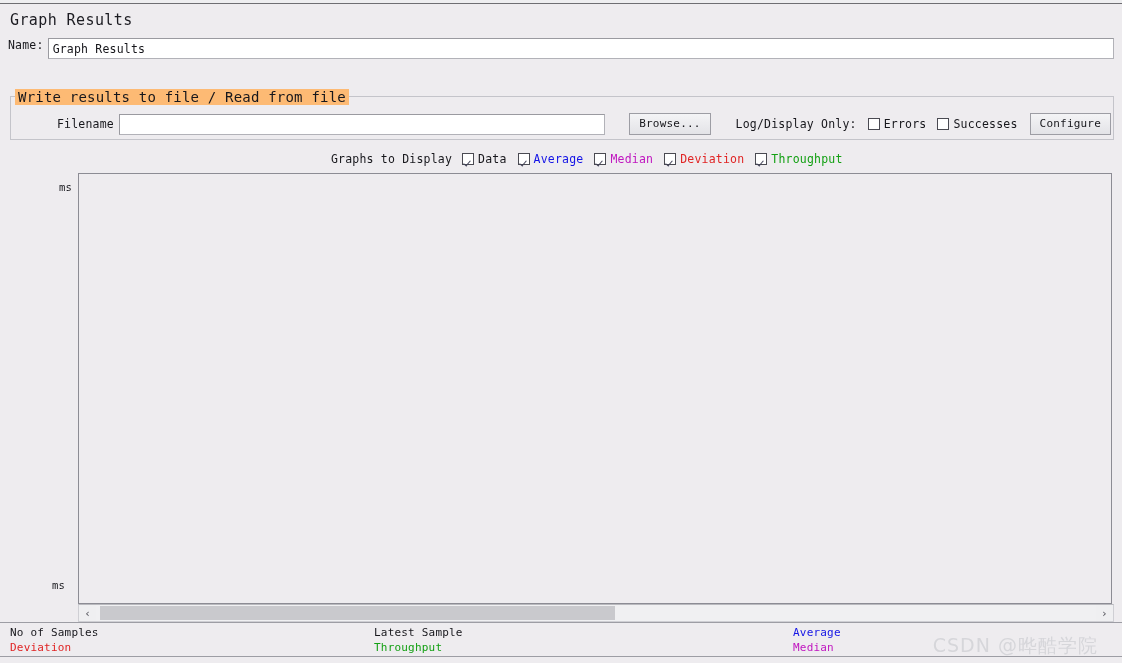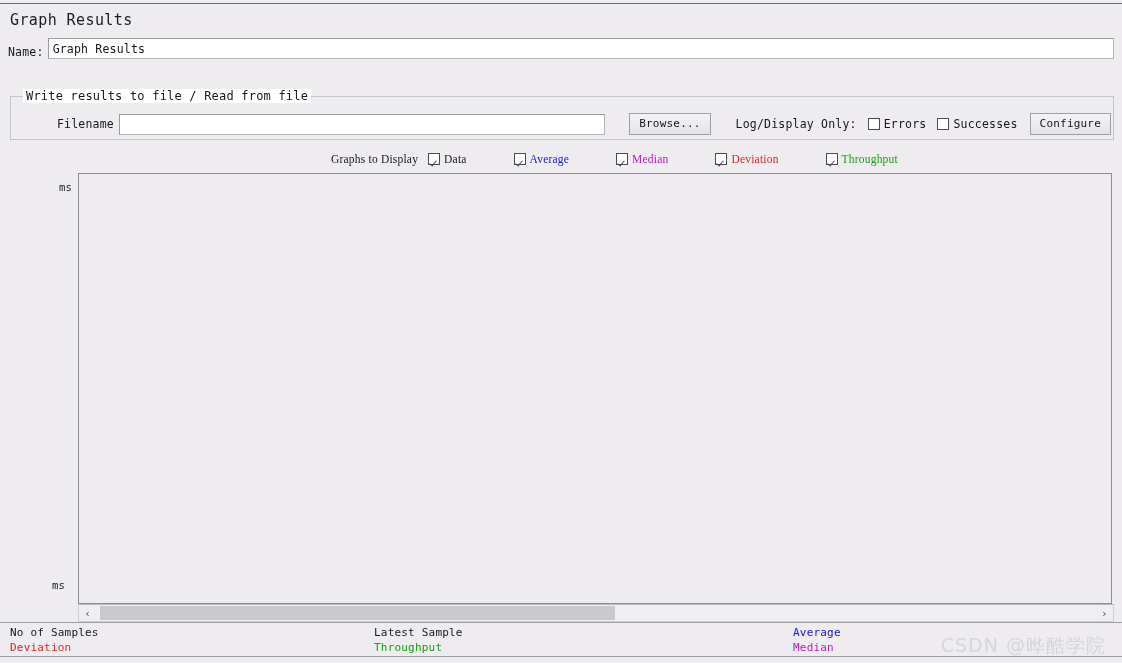--- a/index.html
+++ b/index.html
@@ -30,21 +30,21 @@
     font-size: 15px;
     color: #1c1c22;
     letter-spacing: 0.4px;
     white-space: nowrap;
   }
 
   
   .name-row {
     position: absolute; left: 8px; top: 38px;
     width: 1106px; height: 21px;
-    display: flex; align-items: flex-end;
+    display: flex; align-items: flex-start;
   }
   .name-label {
     font-size: 11.5px; color: #17171c;
     margin-right: 4px; white-space: nowrap;
     letter-spacing: 0.2px;
   }
   .text-input {
     flex: 1 1 auto;
     height: 21px;
     background: #ffffff;
@@ -74,27 +74,26 @@
 
   
   .groupbox {
     position: absolute; left: 10px; top: 96px;
     width: 1104px; height: 44px;
     border: 1px solid #c4c4ca;
     background: transparent;
   }
   .groupbox-title {
     position: absolute; left: 4px; top: -8px;
-    background: #ffffff;
+    background: #fdba74;
     padding: 0 3px;
-    font-size: 12px;
+    font-size: 14px;
     color: #17171c;
     white-space: nowrap;
     letter-spacing: 0.2px;
-    margin-left: 8px;
   }
   .file-row {
     position: absolute; left: 13px; top: 113px;
     width: 1098px; height: 22px;
     display: flex; align-items: center;
   }
   .filename-label {
     font-size: 11.5px; color: #17171c;
     margin-right: 5px; white-space: nowrap;
     letter-spacing: 0.2px;
@@ -159,21 +158,21 @@
     font-size: 11.5px;
     margin-left: 4px;
     letter-spacing: 0.2px;
     color: #17171c;
   }
 
   
   .graphs-row {
     position: absolute; left: 331px; top: 151px;
     height: 16px;
-    display: flex; align-items: center; font-family: Liberation Serif, serif;
+    display: flex; align-items: center;
   }
   .graphs-row-label {
     font-size: 11.5px; color: #17171c;
     white-space: nowrap;
     letter-spacing: 0.2px;
   }
   .graphs-row .cb-wrap:first-of-type { margin-left: 10px; }
 
   
   .graph-area {
@@ -241,21 +240,21 @@
     letter-spacing: 0.2px;
     white-space: nowrap;
   }
   .lg-c1 { left: 10px; }
   .lg-c2 { left: 374px; }
   .lg-c3 { left: 793px; }
   .lg-r1 { top: 626px; }
   .lg-r2 { top: 641px; }
 
   .watermark {
-    position: absolute; right: 16px; top: 633px;
+    position: absolute; right: 24px; top: 633px;
     font-family: "DejaVu Sans", sans-serif;
     font-size: 19px;
     color: #d6d6da;
     letter-spacing: 1px;
     white-space: nowrap;
   }
 </style>
 </head>
 <body>
 
@@ -289,21 +288,21 @@
     <label class="cb-wrap">
       <span class="cb-box"></span>
       <span class="cb-label">Successes</span>
     </label>
 
     <button class="btn" style="margin-left:12px; width:90px;">Configure</button>
   </div>
 
   <div class="graphs-row">
     <span class="graphs-row-label">Graphs to Display</span>
-    <span id="graph-options" style="display:inline-flex;align-items:center;gap:36px;">
+    <span id="graph-options" style="display:inline-flex;align-items:center;">
         <label class="cb-wrap">
           <span class="cb-box checked"></span>
           <span class="cb-label" style="color: rgb(23, 23, 28);">Data</span>
         </label>
         <label class="cb-wrap">
           <span class="cb-box checked"></span>
           <span class="cb-label" style="color: rgb(20, 20, 230);">Average</span>
         </label>
         <label class="cb-wrap">
           <span class="cb-box checked"></span>

